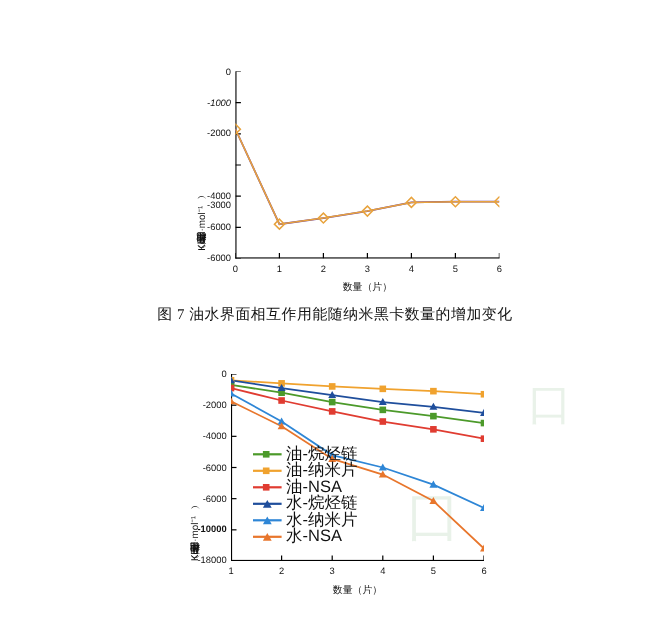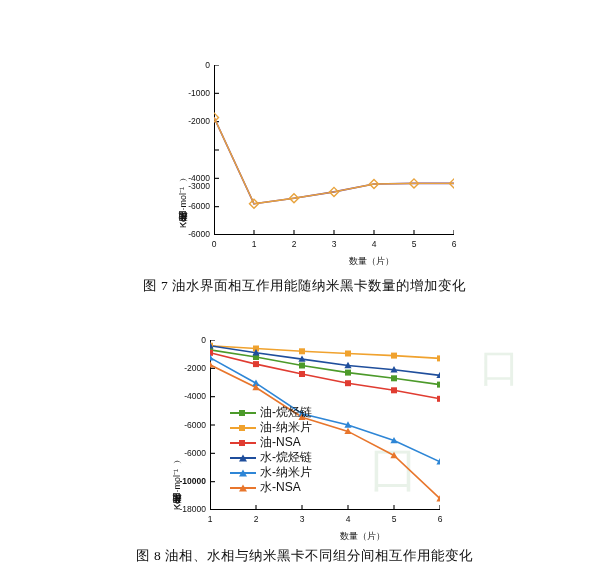--- a/index.html
+++ b/index.html
@@ -25,21 +25,21 @@
     font-size:9px;
     font-family:"Liberation Sans",sans-serif;
     letter-spacing:0px;
     white-space:nowrap;
   }
   .xlabel{
     position:absolute;
     font-size:9px;
     font-family:"Liberation Sans",sans-serif;
     white-space:nowrap;
-    text-align:right;
+    text-align:center;
   }
   .tick-y{
     position:absolute;
     font-size:8.5px;
     font-family:"Liberation Sans",sans-serif;
     text-align:right;
     white-space:nowrap;
   }
   .tick-x{
     position:absolute;
@@ -53,21 +53,21 @@
     position:absolute;
     width:609px;
     left:0;
     text-align:center;
     font-size:13.5px;
     font-family:"Liberation Serif",serif;
     letter-spacing:0.5px;
   }
 
   
-  .legend{position:absolute;font-size:12px;font-family:"Liberation Sans",sans-serif;}
+  .legend{position:absolute;font-size:15px;font-family:"Liberation Sans",sans-serif;}
   .legend-row{display:flex;align-items:center;height:15px;}
   .legend-line{width:26px;height:2px;position:relative;margin-right:4px;}
   .legend-marker{
     position:absolute;left:9px;top:50%;transform:translateY(-50%);
     width:7px;height:7px;
   }
   .legend-label{white-space:nowrap;}
 
   
   .m-sq{width:6px;height:6px;}
@@ -129,21 +129,21 @@
           <rect x="36.8" y="135.6" width="6.4" height="6.4" transform="rotate(45 40 138.8)"></rect>
           <rect x="76.8" y="130.0" width="6.4" height="6.4" transform="rotate(45 80 133.2)"></rect>
           <rect x="116.8" y="123.7" width="6.4" height="6.4" transform="rotate(45 120 126.9)"></rect>
           <rect x="156.8" y="115.8" width="6.4" height="6.4" transform="rotate(45 160 119.0)"></rect>
           <rect x="196.8" y="115.2" width="6.4" height="6.4" transform="rotate(45 200 118.4)"></rect>
           <rect x="236.8" y="115.2" width="6.4" height="6.4" transform="rotate(45 240 118.4)"></rect>
         </g>
       </svg>
 
       <div class="tick-y" style="left:-38px;top:-5px;width:34px;">0</div>
-      <div class="tick-y" style="left:-38px;top:23px;width:34px;">-1000</div>
+      <div class="tick-y" style="left:-38px;top:23px;width:34px;font-style:italic;">-1000</div>
       <div class="tick-y" style="left:-38px;top:51px;width:34px;">-2000</div>
       <div class="tick-y" style="left:-38px;top:80px;width:34px;margin-top:36px;">-3000</div>
       <div class="tick-y" style="left:-38px;top:108px;width:34px;">-4000</div>
       <div class="tick-y" style="left:-38px;top:136px;width:34px;">-6000</div>
       <div class="tick-y" style="left:-38px;top:164px;width:34px;">-6000</div>
 
       <div class="tick-x" style="left:-10px;top:174px;width:20px;">0</div>
       <div class="tick-x" style="left:30px;top:174px;width:20px;">1</div>
       <div class="tick-x" style="left:70px;top:174px;width:20px;">2</div>
       <div class="tick-x" style="left:110px;top:174px;width:20px;">3</div>
@@ -298,16 +298,15 @@
         </div>
         <div class="legend-row">
           <span class="legend-line" style="background:#E8762C;">
             <span class="legend-marker m-tr" style="border-bottom:7px solid #E8762C;"></span>
           </span>
           <span class="legend-label">水-NSA</span>
         </div>
       </div>
     </div>
 
-    <div class="caption" style="top:232px;">图 8   油相、水相与纳米黑卡不同组分间相互作用能变化</div>
   </div>
 
 </div>
 
 </body></html>

